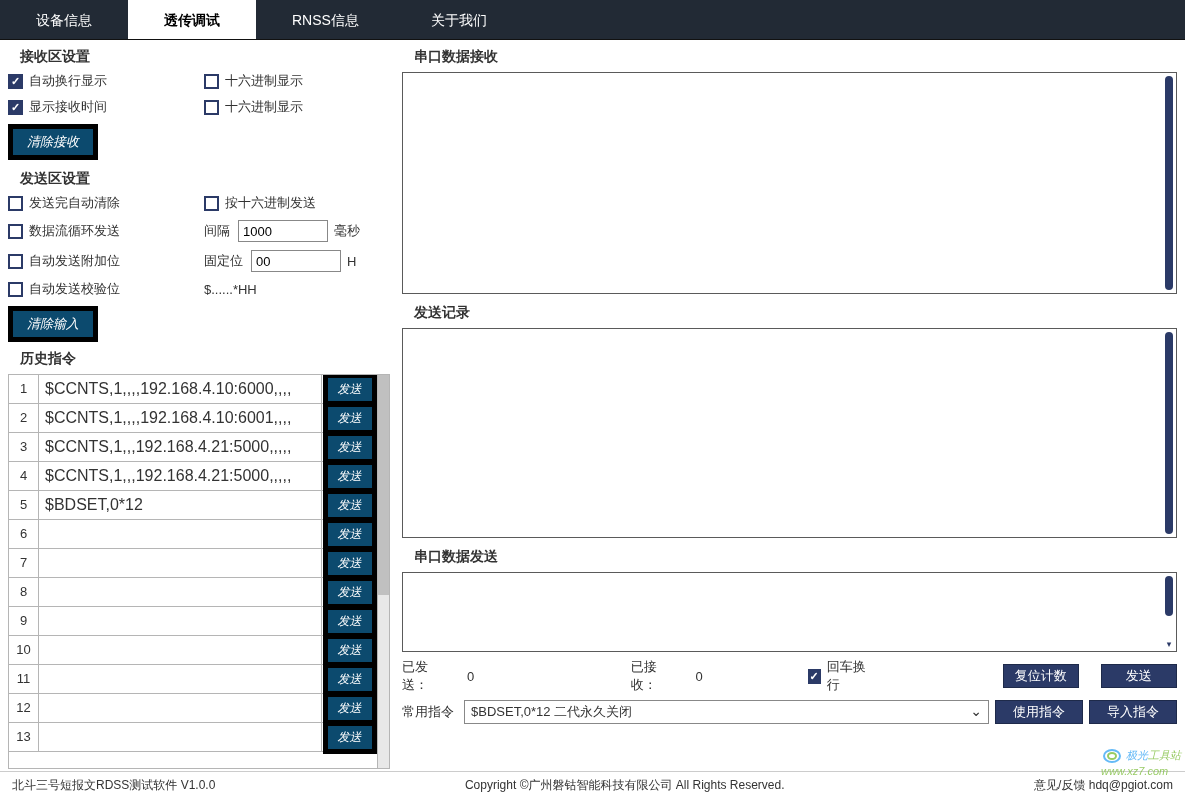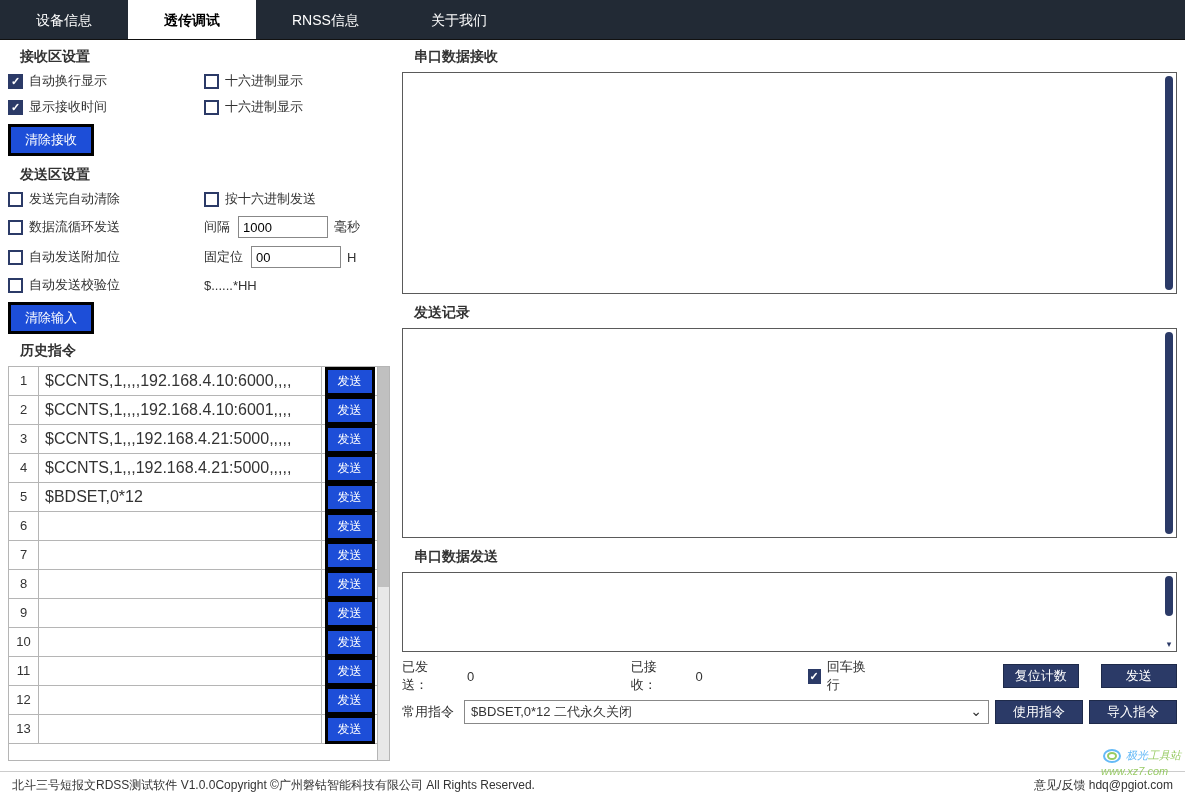--- a/index.html
+++ b/index.html
@@ -10,21 +10,21 @@
 .main { display: flex; height: 731px; }
 .left { width: 398px; padding: 4px 8px 0 8px; overflow: hidden; }
 .right { flex: 1; padding: 4px 8px 0 4px; display: flex; flex-direction: column; }
 .section-title { font-weight: bold; font-size: 14px; margin: 4px 0 6px 12px; color: #333; }
 .chk-row { display: flex; margin-bottom: 8px; }
 .chk { display: flex; align-items: center; cursor: pointer; }
 .chk-col1 { width: 196px; }
 .chkbox { width: 15px; height: 15px; border: 2px solid #2b3a67; margin-right: 6px; display: flex; align-items: center; justify-content: center; }
 .chkbox.checked { background: #2b3a67; }
 .chkbox.checked::after { content: "✓"; color: #fff; font-size: 11px; font-weight: bold; line-height: 1; }
-.btn { background: #1d4ed8; color: #fff; border: 3px solid #000000; padding: 4px 14px; cursor: pointer; font-size: 13px; font-family: inherit; }
+.btn { background: #0c4a6e; color: #fff; border: 5px solid #000000; padding: 4px 14px; cursor: pointer; font-size: 13px; font-family: inherit; font-style: italic; }
 .btn.small { padding: 3px 10px; font-size: 12px; }
 .inline-row { display: flex; align-items: center; margin-bottom: 8px; }
 .inline-lbl { width: 196px; }
 .inline-field-lbl { margin-right: 8px; }
 .num-input { width: 90px; height: 22px; border: 1px solid #888; padding: 0 4px; font-size: 13px; }
 .unit { margin-left: 6px; }
 .hist-wrap { margin-top: 4px; height: 395px; display: flex; }
 .hist-table { flex: 1; border: 1px solid #b5b5b5; overflow-y: hidden; }
 .hist-scroll { width: 12px; background: #e8e8e8; border: 1px solid #b5b5b5; border-left: none; position: relative; }
 .hist-thumb { position: absolute; top: 0; left: 0; right: 0; height: 56%; background: #c0c0c0; }
@@ -41,21 +41,21 @@
 .send-box { height: 80px; margin-bottom: 6px; }
 .stats-row { display: flex; align-items: center; margin-bottom: 6px; gap: 16px; }
 .stats-row .lbl { margin-right: 4px; }
 .stats-row .val { min-width: 80px; }
 .spacer { flex: 1; }
 .actbtn { background: #2b3a67; color: #fff; border: 1px solid #1e2a4a; width: 88px; height: 24px; cursor: pointer; font-size: 13px; font-family: inherit; margin-left: 6px; }
 .common-row { display: flex; align-items: center; }
 .common-select { flex: 1; height: 24px; border: 1px solid #888; padding: 0 20px 0 6px; position: relative; background: #fff; display:flex; align-items:center; }
 .common-select::after { content:"⌄"; position:absolute; right:6px; top:2px; font-size:14px; color:#333; }
 .footer { height: 28px; border-top: 1px solid #ccc; display: flex; align-items: center; padding: 0 12px; font-size: 12px; color: #333; }
-.footer .center { flex: 1; }
+.footer .center { flex: 1; text-align: center; }
 .watermark { position: absolute; right: 4px; bottom: 22px; font-size: 11px; color: #7fbf3f; font-style: italic; opacity:0.8; }
 .watermark svg { vertical-align: middle; }
 </style>
 </head>
 <body>
 
 <div class="tabbar" id="tabbar">
     <div class="tab">设备信息</div>
     <div class="tab active">透传调试</div>
     <div class="tab">RNSS信息</div>

